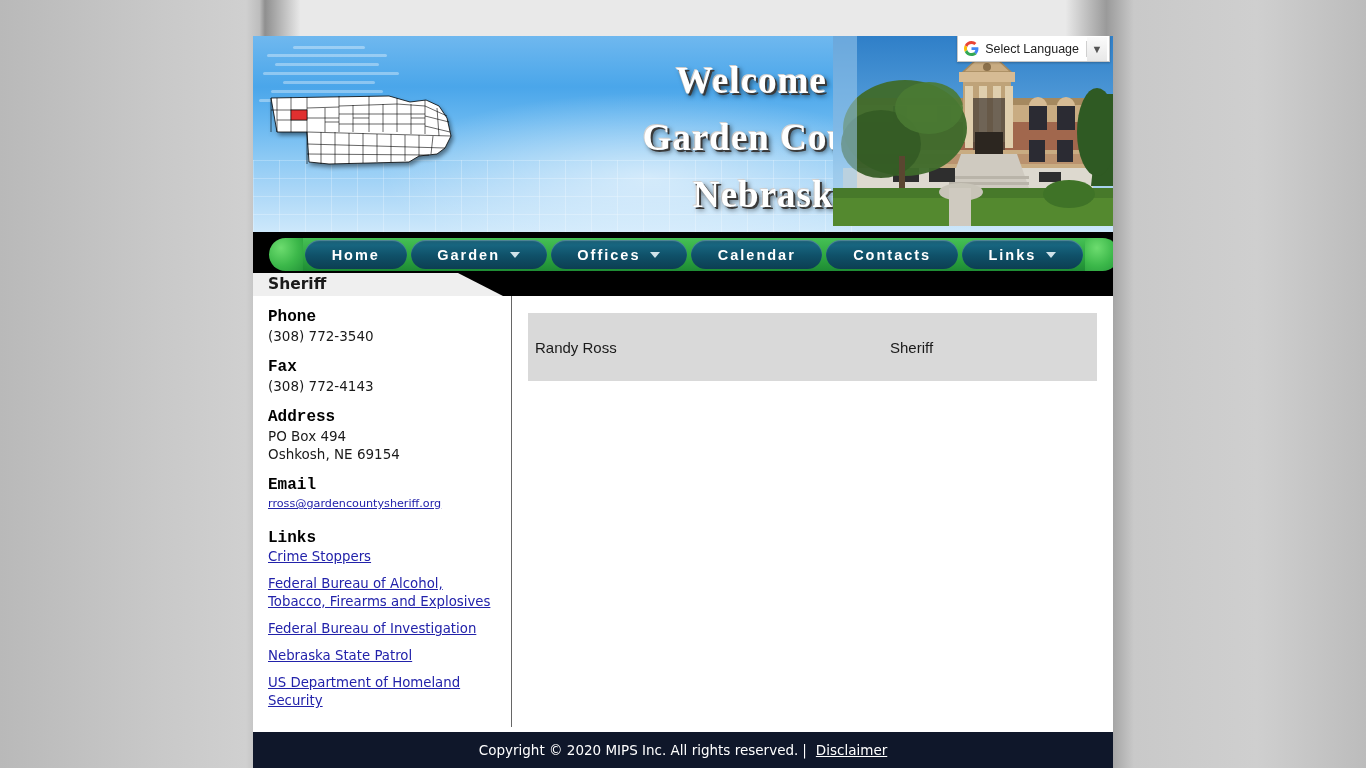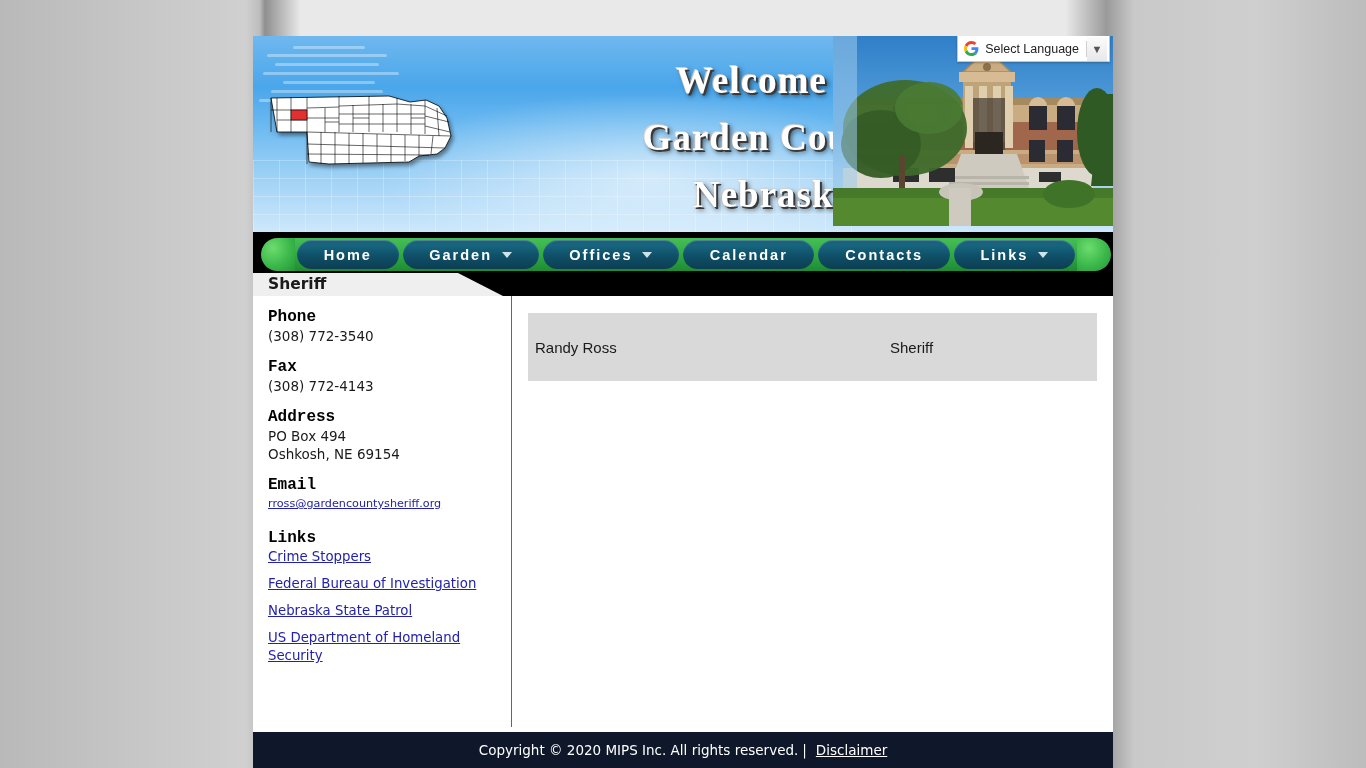--- a/index.html
+++ b/index.html
@@ -117,21 +117,21 @@
 
   
   #navwrap {
     position: relative;
     width: 860px; height: 41px;
     background: #000000;
     padding-top: 2px;
   }
   #navbar {
     position: absolute;
-    left: 8px; top: 3px;
+    left: 16px; top: 3px;
     height: 39px;
     width: 850px;
     display: flex;
     align-items: center;
   }
   .navcap {
     width: 34px; height: 33px;
     background: radial-gradient(ellipse at 35% 30%, #6ddc6f 0%, #3cb84a 55%, #25963a 100%);
     flex: 0 0 auto;
   }
@@ -450,20 +450,21 @@
 
         <div class="sb-head spaced">Address</div>
         <div class="sb-text">PO Box 494</div>
         <div class="sb-text">Oshkosh, NE 69154</div>
 
         <div class="sb-head spaced">Email</div>
         <a class="sb-link email">rross@gardencountysheriff.org</a>
 
         <div class="sb-head spaced">Links</div>
         <a class="sb-link first">Crime Stoppers</a>
+        <a class="sb-link">Federal Bureau of Alcohol, Tobacco, Firearms and Explosives</a>
         <a class="sb-link">Federal Bureau of Investigation</a>
         <a class="sb-link">Nebraska State Patrol</a>
         <a class="sb-link">US Department of Homeland Security</a>
       </div>
 
       <div id="main">
         <div class="staff-row">
           <div class="staff-name">Randy Ross</div>
           <div class="staff-title">Sheriff</div>
         </div>

